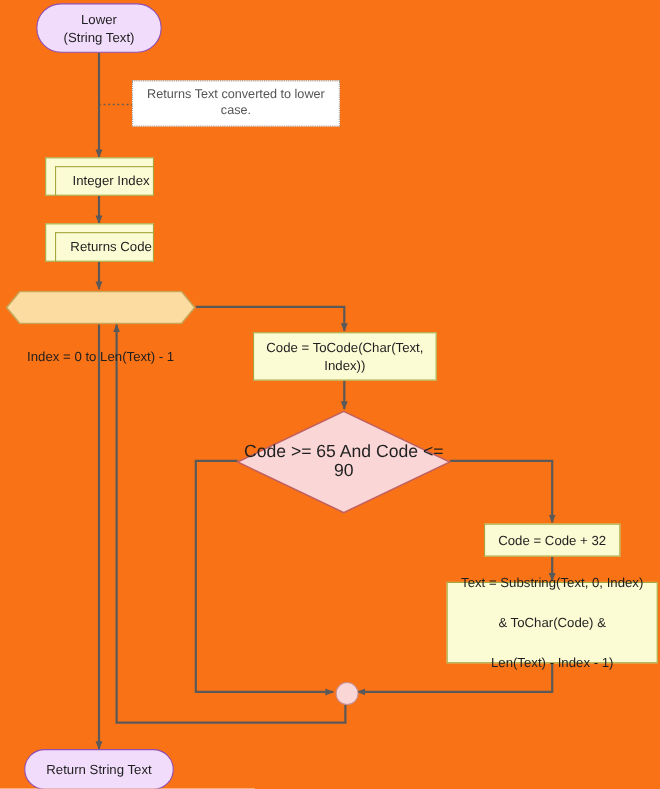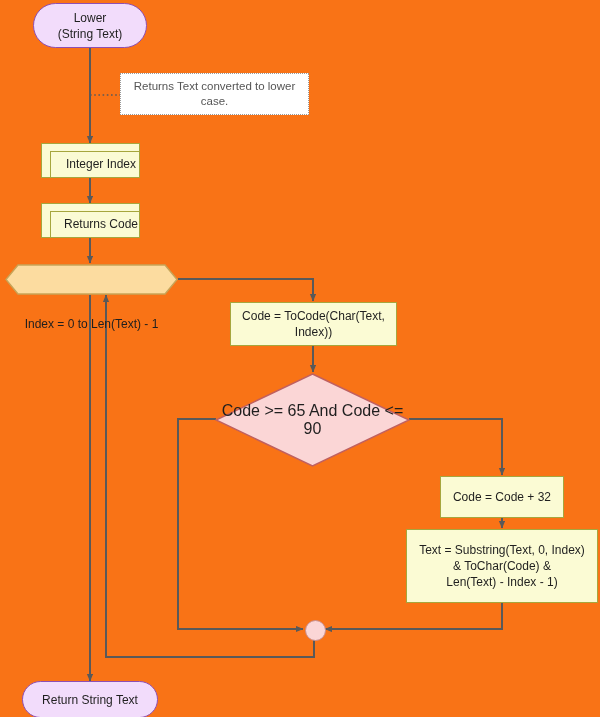--- a/index.html
+++ b/index.html
@@ -214,25 +214,25 @@
     <span>Index))</span>
   </div>
 
   <div class="diamondwrap" style="left:215px; top:373px; width:195px; height:94px;">
     <svg width="195" height="94" viewBox="0 0 195 94">
       <polygon points="97.5,1 194,47 97.5,93 1,47" fill="#fbd6d6" stroke="#c06060" stroke-width="1.4"></polygon>
     </svg>
     <div class="dlabel">Code &gt;= 65 And Code &lt;= 90</div>
   </div>
 
-  <div class="node process" style="left:440px; top:476px; width:124px; height:42px;">
+  <div class="node process" style="left:440px; top:476px; width:124px; height:30px;">
     <span>Code = Code + 32</span>
   </div>
 
-  <div class="node process" style="left:406px; top:529px; width:192px; height:74px; flex-direction:column;">
+  <div class="node process" style="left:406px; top:529px; width:192px; height:74px; flex-direction:column;gap:20px;">
     <span>Text = Substring(Text, 0, Index)</span>
     <span>&amp; ToChar(Code) &amp;</span>
     <span>Len(Text) - Index - 1)</span>
   </div>
 
   <div class="merge" style="left:305px; top:620px; width:19px; height:19px;"></div>
 
   <div class="node pill" style="left:22px; top:681px; width:136px; height:37px;">
     <span>Return String Text</span>
   </div>

